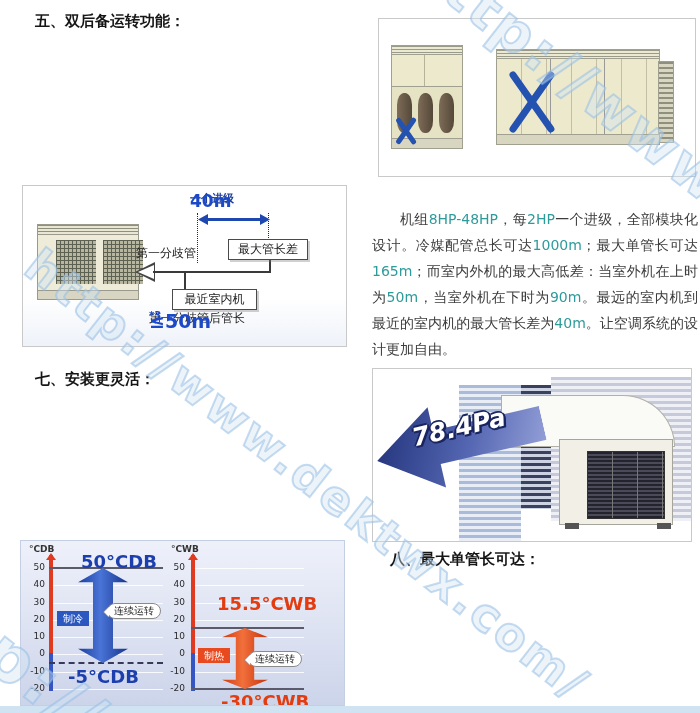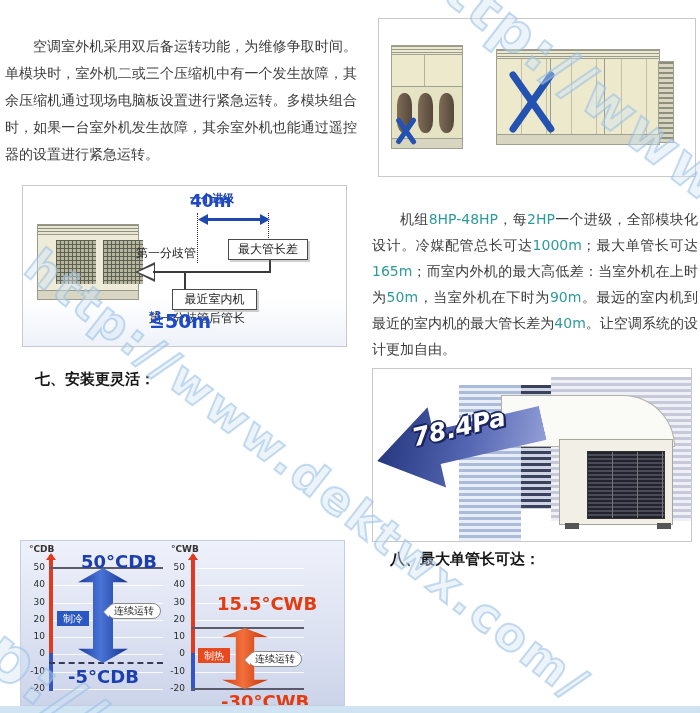--- a/index.html
+++ b/index.html
@@ -134,21 +134,21 @@
 </style>
 </head>
 <body>
 
 <div class="page">
 
   <div class="wm" id="wm1">http://www.dektwx.com/</div>
   <div class="wm" id="wm2">http://www.dektwx.com/</div>
   <div class="wm" id="wm3">http://www.dektwx.com/</div>
 
-  <div class="para" id="p5"><span>空调室外机采用双后备运转功能，为维修争取时间。单模块时，室外机二或三个压缩机中有一个发生故障，其余压缩机通过现场电脑板设置进行紧急运转。多模块组合时，如果一台室外机发生故障，其余室外机也能通过遥控器的设置进行紧急运转。</span></div>
+  <div class="hd" id="h5">五、双后备运转功能：</div>
 
   <div class="fig" id="fig-piping">
     <div class="odunit">
       <div class="od-fins"></div>
       <div class="od-body"></div>
       <div class="od-cell1" style="left:19px;top:16px;"></div>
       <div class="od-cell2" style="left:66px;top:16px;"></div>
       <div class="od-base"></div>
     </div>
     <div class="lbl-branch">第一分歧管</div>

